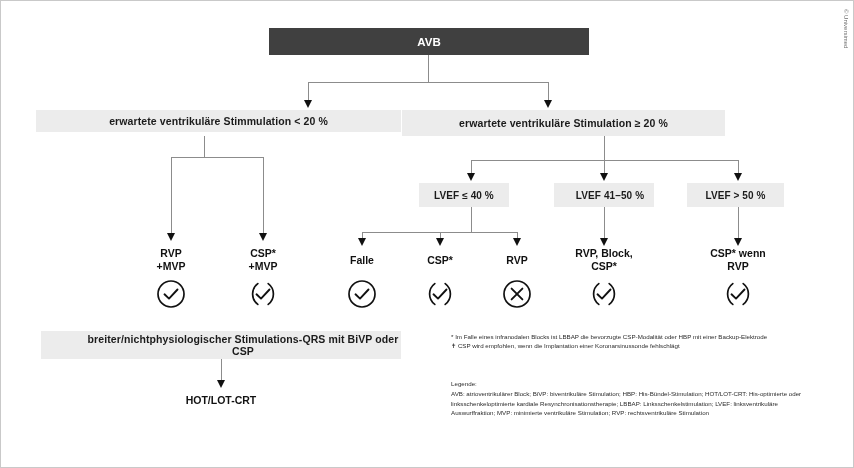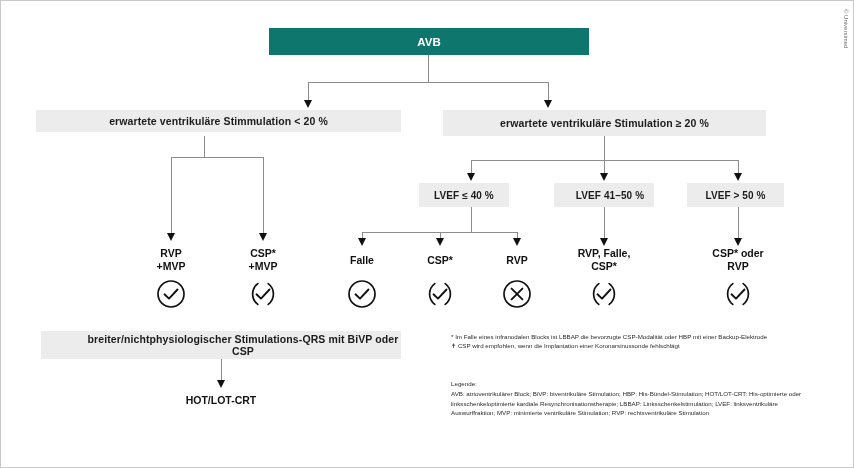--- a/index.html
+++ b/index.html
@@ -26,21 +26,21 @@
     position: absolute;
     box-sizing: border-box;
     display: flex;
     align-items: center;
     justify-content: center;
     text-align: center;
     font-weight: bold;
     letter-spacing: .1px;
   }
   .node-red {
-    background: #0f766e;
+    background: #404040;
     color: #ffffff;
     font-size: 11.5px;
   }
   .node-gray {
     background: #ececec;
     color: #1b1b1b;
     font-size: 10.5px;
   }
   .node-gray-sm {
     background: #ececec;
@@ -134,21 +134,21 @@
   <div class="ln ln-v" style="left:307px; top:81px; height:21px;"></div>
   <div class="arrowhead" style="left:302.5px; top:99px;"></div>
 
   <div class="ln ln-v" style="left:547px; top:81px; height:21px;"></div>
   <div class="arrowhead" style="left:542.5px; top:99px;"></div>
 
   <div class="node node-gray" style="left:35px; top:109px; width:365px; height:22px;">
     <span>erwartete ventrikuläre Stimmulation &lt; 20 %</span>
   </div>
 
-  <div class="node node-gray" style="left:442px; top:109px; width:323px; height:26px;">
+  <div class="node node-gray" style="left:401px; top:109px; width:323px; height:26px;">
     <span>erwartete ventrikuläre Stimulation ≥ 20 %</span>
   </div>
 
   <div class="ln ln-v" style="left:203px; top:135px; height:21px;"></div>
   <div class="ln ln-h" style="left:170px; top:156px; width:93px;"></div>
   <div class="ln ln-v" style="left:170px; top:156px; height:79px;"></div>
   <div class="arrowhead" style="left:165.5px; top:232px;"></div>
   <div class="ln ln-v" style="left:262px; top:156px; height:79px;"></div>
   <div class="arrowhead" style="left:257.5px; top:232px;"></div>
 
@@ -186,23 +186,23 @@
   <div class="ln ln-v" style="left:737px; top:206px; height:33px;"></div>
   <div class="arrowhead" style="left:732.5px; top:237px;"></div>
 
   <div class="leaf" style="left:130px; top:246px; width:80px;">RVP
 +MVP</div>
   <div class="leaf" style="left:222px; top:246px; width:80px;">CSP*
 +MVP</div>
   <div class="leaf" style="left:321px; top:253px; width:80px;">Falle</div>
   <div class="leaf" style="left:399px; top:253px; width:80px;">CSP*</div>
   <div class="leaf" style="left:476px; top:253px; width:80px;">RVP</div>
-  <div class="leaf" style="left:558px; top:246px; width:90px;">RVP, Falle,
+  <div class="leaf" style="left:558px; top:246px; width:90px;">RVP, Block,
 CSP*</div>
-  <div class="leaf" style="left:692px; top:246px; width:90px;">CSP* oder
+  <div class="leaf" style="left:692px; top:246px; width:90px;">CSP* wenn
 RVP</div>
 
   <div class="vicon" style="left:154px; top:277px;">
     <svg width="32" height="32" viewBox="0 0 32 32">
       <circle cx="16" cy="16" r="13" fill="none" stroke="#111" stroke-width="1.7"></circle>
       <path d="M9.5 16.3 L14 20.6 L22.5 11.5" fill="none" stroke="#111" stroke-width="1.9" stroke-linecap="round" stroke-linejoin="round"></path>
     </svg>
   </div>
 
   <div class="vicon" style="left:246px; top:277px;">

